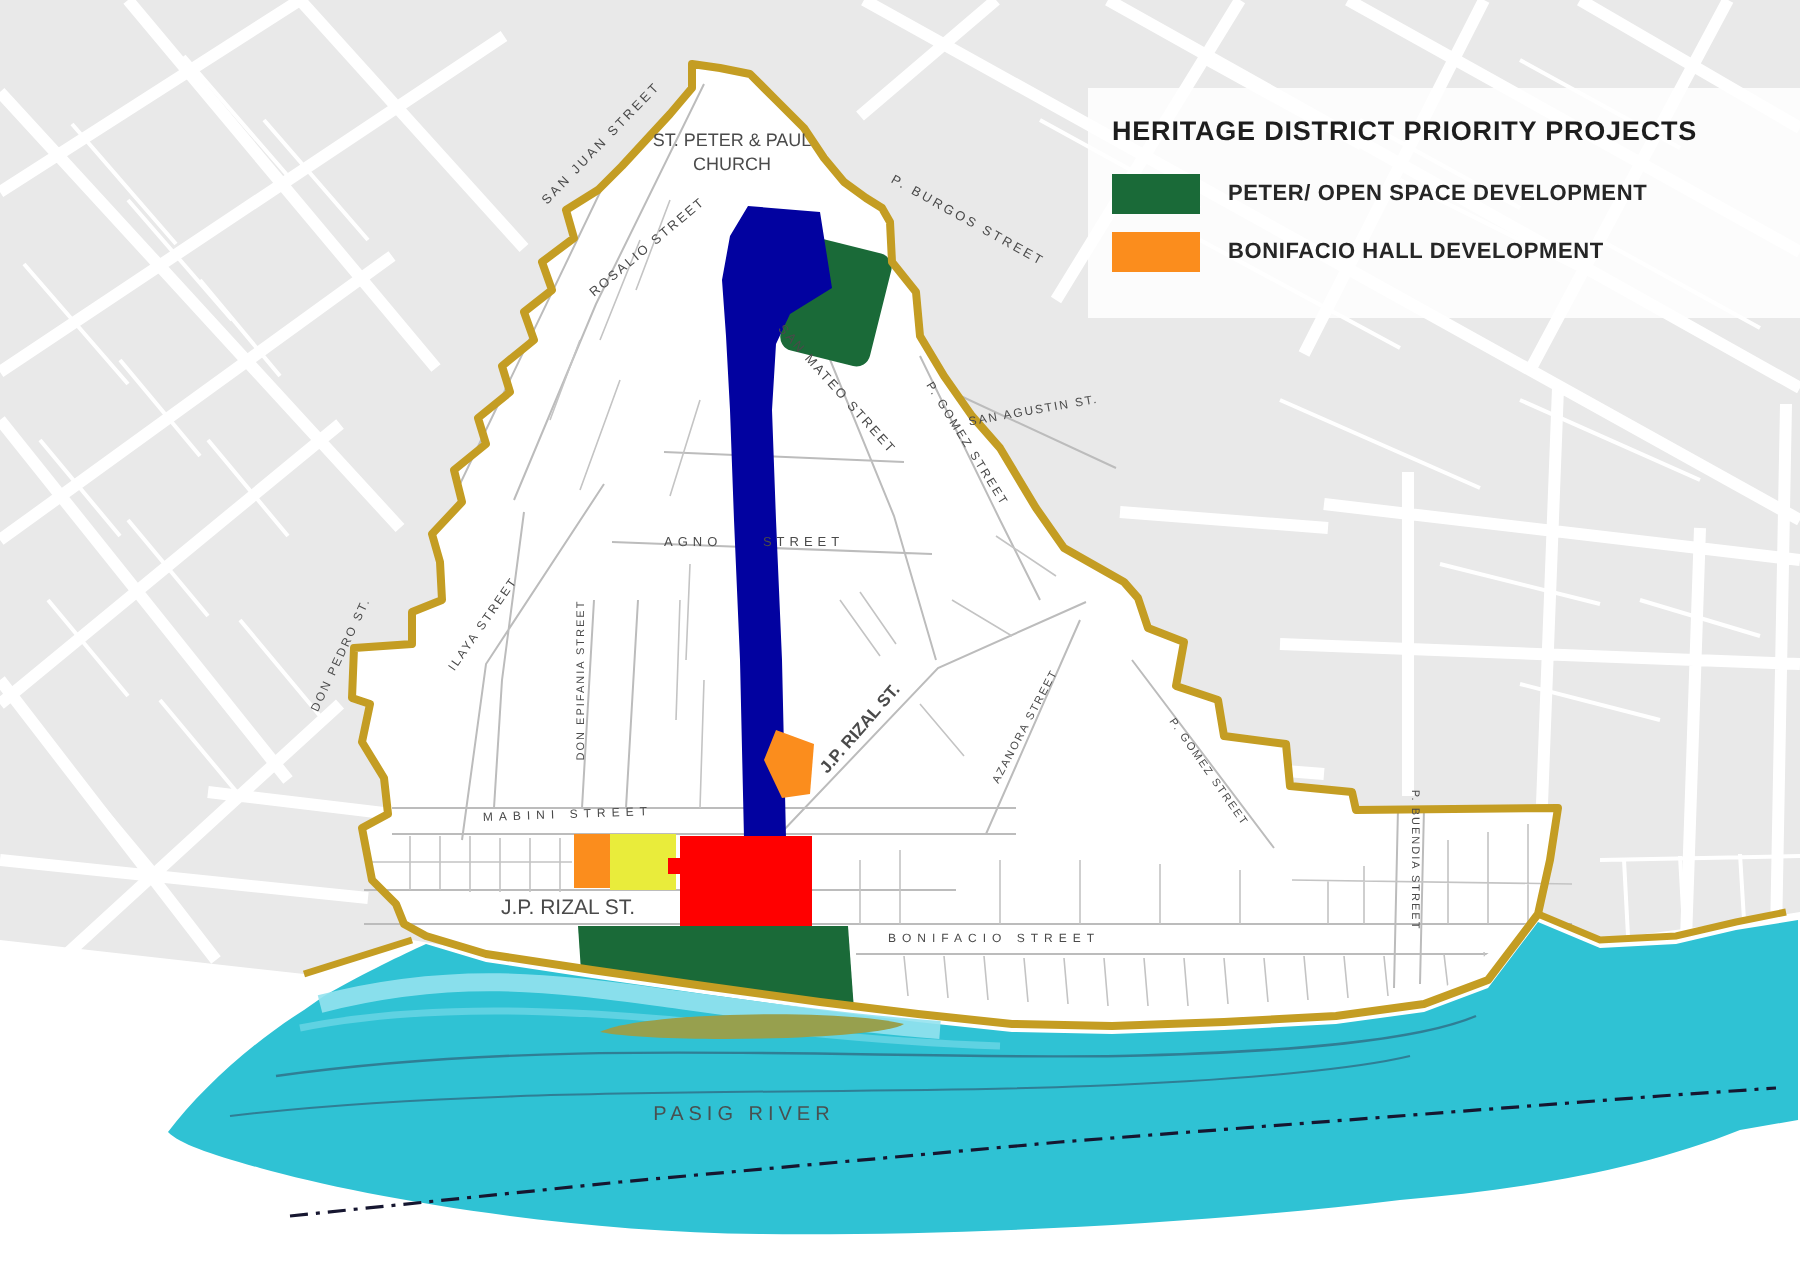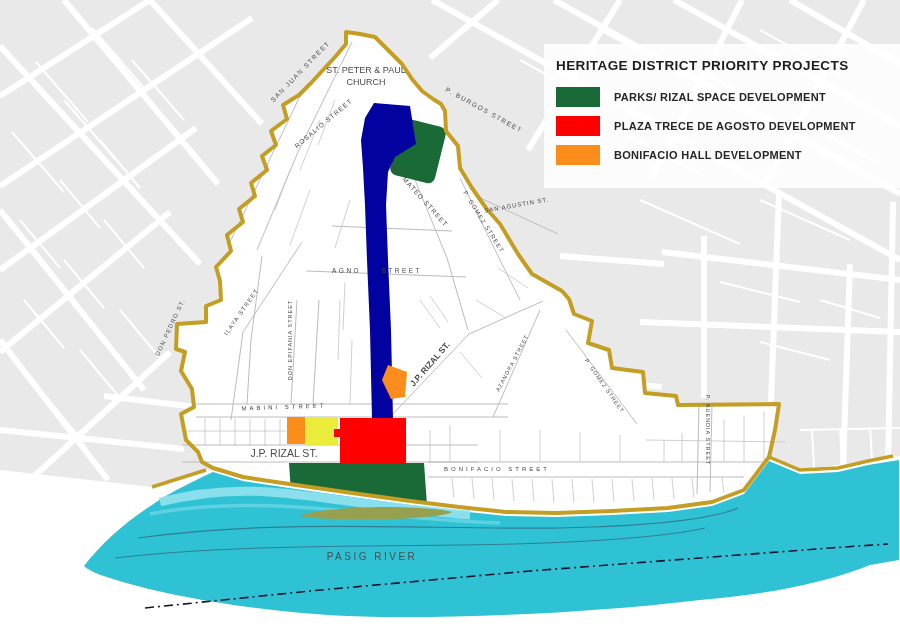--- a/index.html
+++ b/index.html
@@ -142,27 +142,21 @@
   <text x="372" y="560" text-anchor="middle" font-size="10" letter-spacing="2.5" fill="#eafcff" opacity="0.95">PASIG RIVER</text>
 </svg>
 
 <div class="legend">
   <div class="legend-title">HERITAGE DISTRICT PRIORITY PROJECTS</div>
 
   <div class="legend-item">
     <svg width="44" height="20">
       <rect width="44" height="20" fill="#1a6a38"></rect>
         </svg>
-    <span class="legend-label">PARKS/ RIZAL SPACE DEVELOPMENT</span>
-  </div>
-  <div class="legend-item">
-    <svg width="44" height="20">
-      <rect width="44" height="20" fill="#ff0000"></rect>
-        </svg>
-    <span class="legend-label">PLAZA TRECE DE AGOSTO DEVELOPMENT</span>
+    <span class="legend-label">PETER/ OPEN SPACE DEVELOPMENT</span>
   </div>
   <div class="legend-item">
     <svg width="44" height="20">
       <rect width="44" height="20" fill="#fb8d1d"></rect>
         </svg>
     <span class="legend-label">BONIFACIO HALL DEVELOPMENT</span>
   </div>
 </div>
 
 </div>

